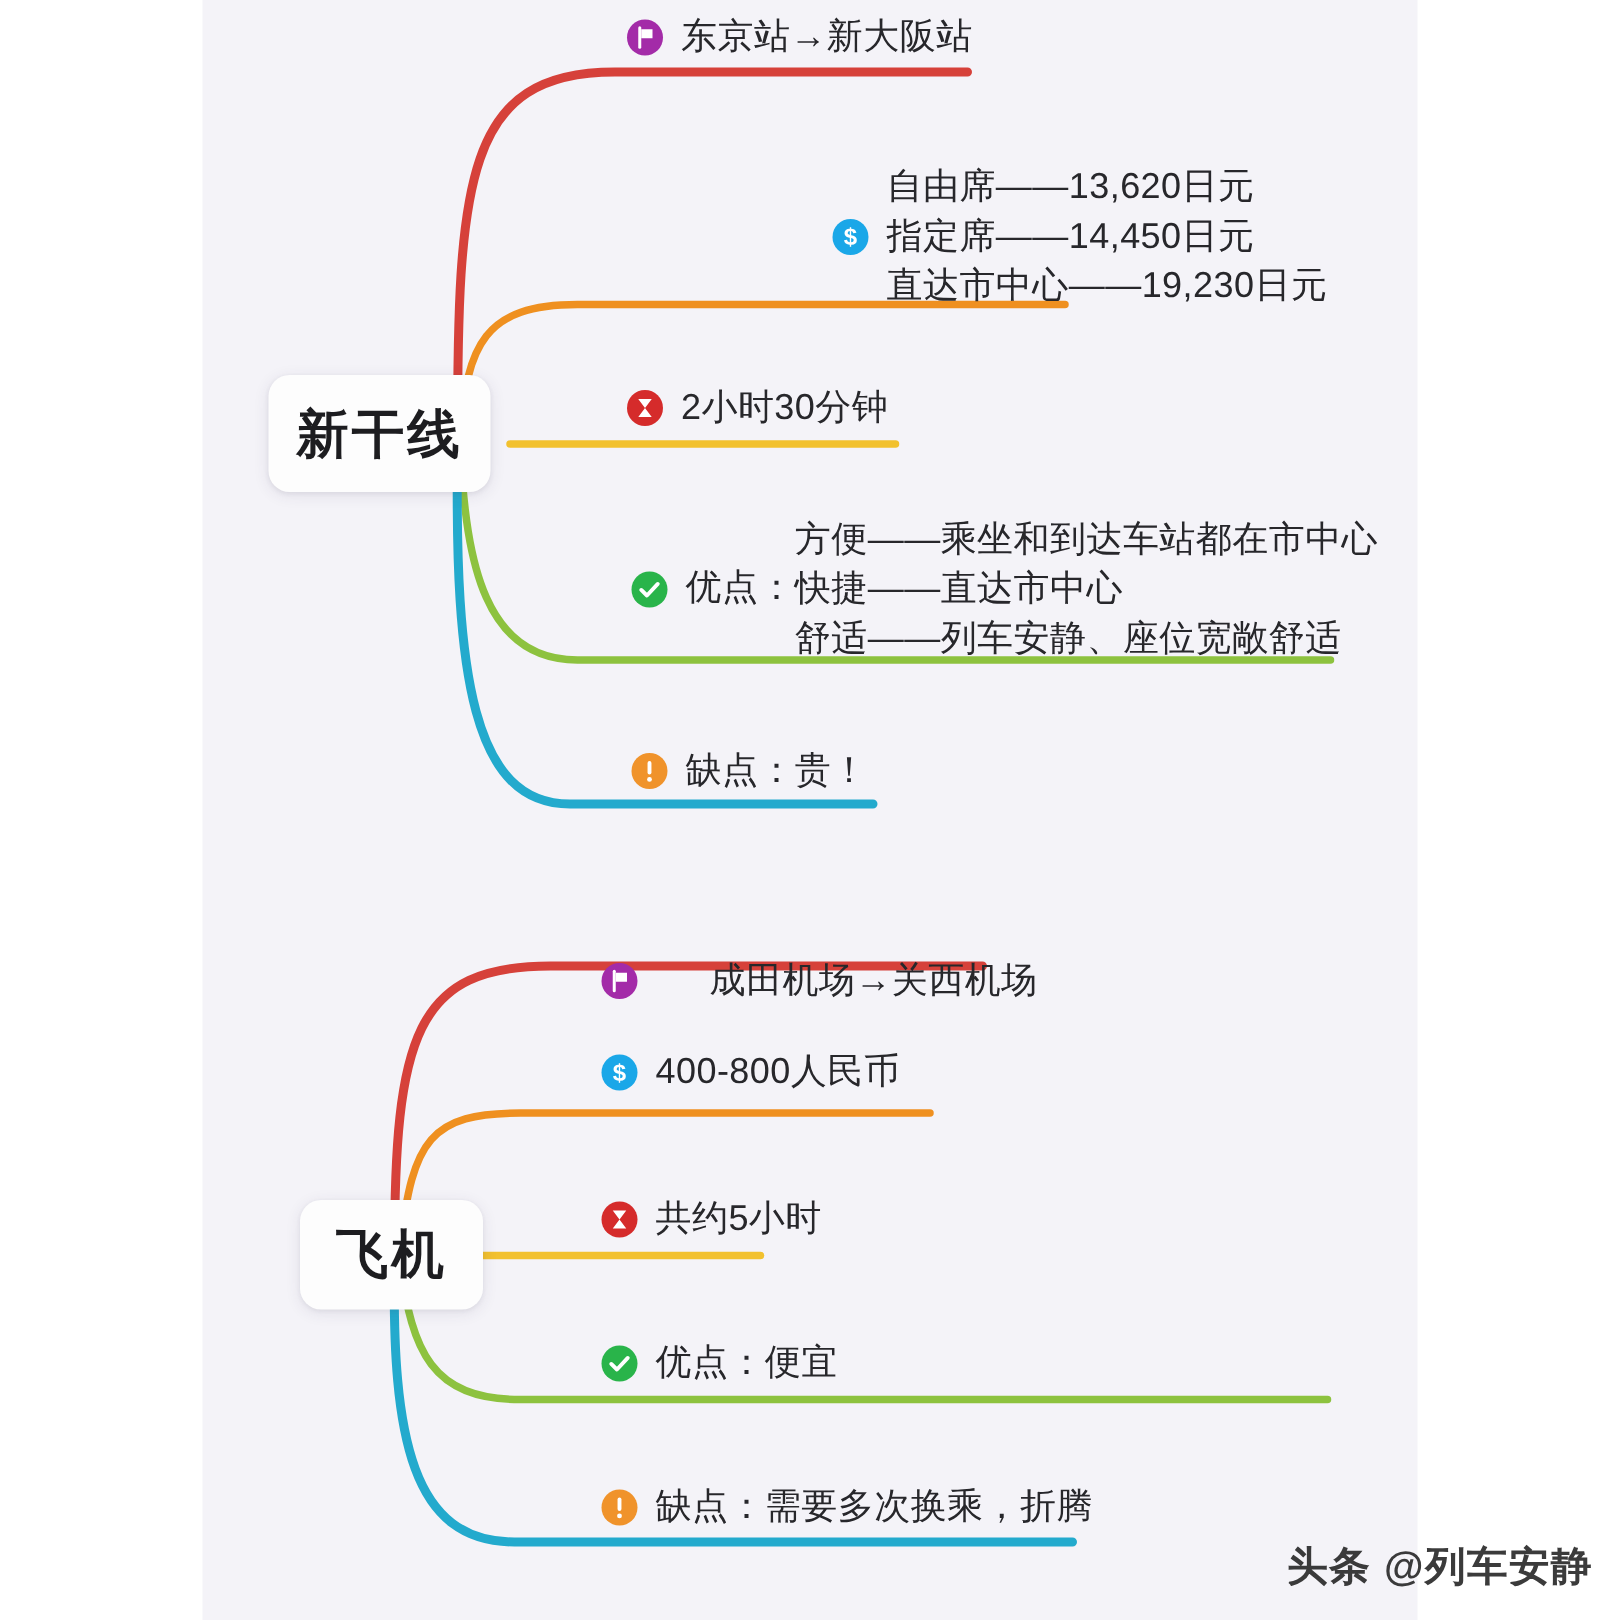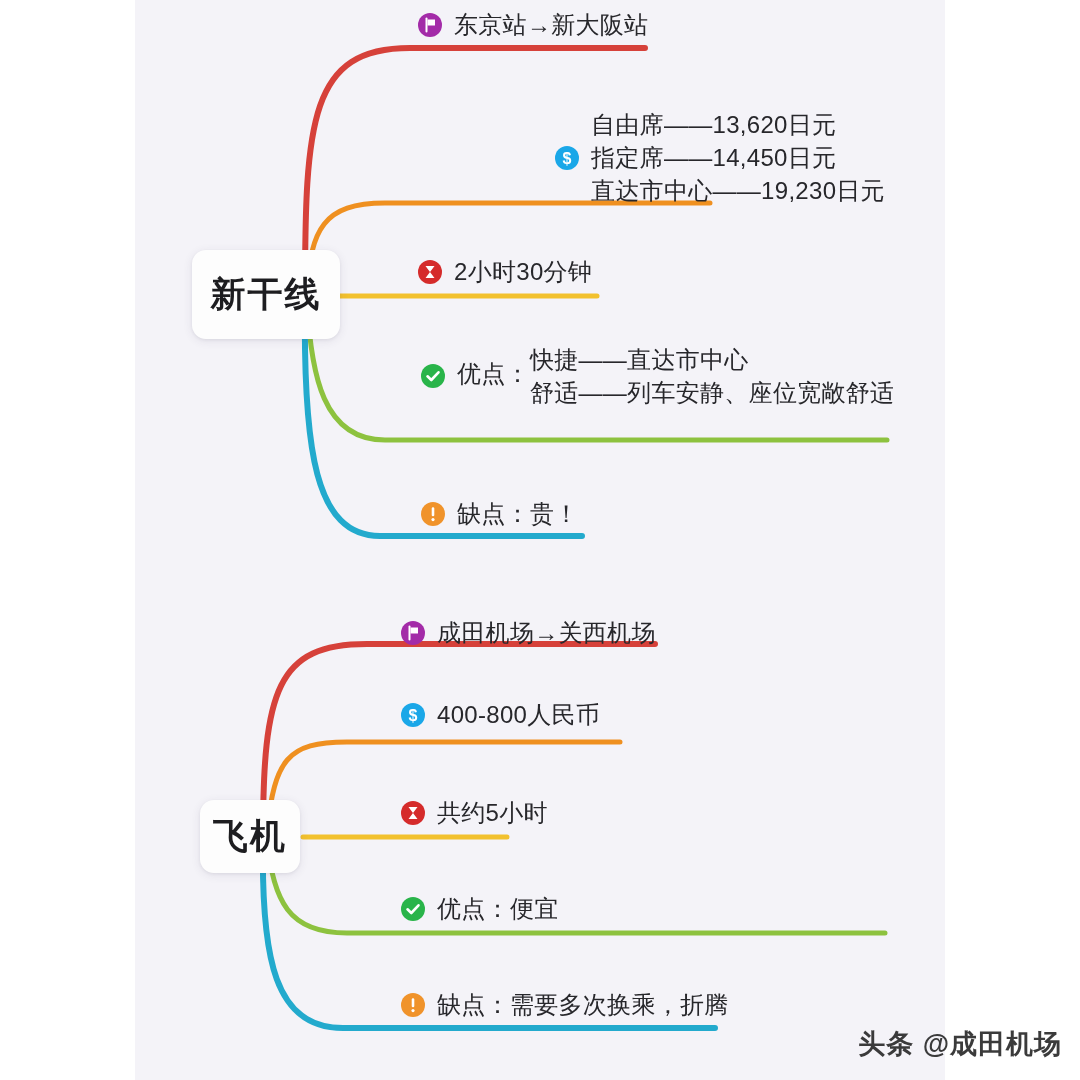--- a/index.html
+++ b/index.html
@@ -126,25 +126,25 @@
 
     <path d="M 132 830 C 140 760 152 742 212 742 L 485 742" fill="none" stroke="#ef9020" stroke-width="5" stroke-linecap="round"></path>
 
     <path d="M 168 837 L 372 837" fill="none" stroke="#f2c12e" stroke-width="5" stroke-linecap="round"></path>
 
     <path d="M 132 844 C 140 900 152 933 212 933 L 750 933" fill="none" stroke="#8dc23f" stroke-width="5" stroke-linecap="round"></path>
 
     <path d="M 128 840 C 126 960 140 1028 208 1028 L 580 1028" fill="none" stroke="#23aacd" stroke-width="6" stroke-linecap="round"></path>
   </svg>
 
-  <div class="root-node" style="left:57px; top:250px; width:148px; height:89px;font-family:Liberation Serif, serif;">
+  <div class="root-node" style="left:44px; top:250px; width:148px; height:78px;font-family:Liberation Serif, serif;">
     <span class="root-label">新干线</span>
   </div>
 
-  <div class="root-node" style="left:65px; top:800px; width:100px; height:73px;">
+  <div class="root-node" style="left:65px; top:800px; width:122px; height:73px;">
     <span class="root-label">飞机</span>
   </div>
 
   <div class="topic" style="left:282px; top:8px;">
     <span class="bullet">
       <svg width="26" height="26" viewBox="0 0 26 26">
         <circle cx="13" cy="13" r="12" fill="#a32ba8"></circle>
         <path d="M9.5 6.5 L9.5 19.5" stroke="#ffffff" stroke-width="2" stroke-linecap="round"></path>
         <path d="M10.5 7.5 L18 7.5 L18 13.5 L10.5 13.5 Z" fill="#ffffff"></path>
       </svg>
@@ -182,40 +182,41 @@
 
   <div class="topic multiline" style="left:285px; top:343px;">
     <span class="bullet">
       <svg width="26" height="26" viewBox="0 0 26 26">
         <circle cx="13" cy="13" r="12" fill="#29b44a"></circle>
         <path d="M7.5 13.3 L11.3 17 L18.5 9.3" stroke="#ffffff" stroke-width="2.6" fill="none" stroke-linecap="round" stroke-linejoin="round"></path>
       </svg>
     </span>
     <span class="topic-text">
       <span class="label-prefix">优点：</span><span class="multi" style="display:inline-block; vertical-align:middle;">
+        <span class="multi">方便——乘坐和到达车站都在市中心</span>
         <span class="multi">快捷——直达市中心</span>
         <span class="multi">舒适——列车安静、座位宽敞舒适</span>
       </span>
     </span>
   </div>
 
   <div class="topic" style="left:285px; top:497px;">
     <span class="bullet">
       <svg width="26" height="26" viewBox="0 0 26 26">
         <circle cx="13" cy="13" r="12" fill="#f0932b"></circle>
         <rect x="11.7" y="6.3" width="2.6" height="9" rx="1.3" fill="#ffffff"></rect>
         <circle cx="13" cy="18.6" r="1.6" fill="#ffffff"></circle>
       </svg>
     </span>
     <span class="topic-text">
       <span class="label-prefix">缺点：</span><span>贵！</span>
     </span>
   </div>
 
-  <div class="topic" style="left:265px; top:616px;">
+  <div class="topic" style="left:265px; top:637px;gap:36px;">
     <span class="bullet">
       <svg width="26" height="26" viewBox="0 0 26 26">
         <circle cx="13" cy="13" r="12" fill="#a32ba8"></circle>
         <path d="M9.5 6.5 L9.5 19.5" stroke="#ffffff" stroke-width="2" stroke-linecap="round"></path>
         <path d="M10.5 7.5 L18 7.5 L18 13.5 L10.5 13.5 Z" fill="#ffffff"></path>
       </svg>
     </span>
     <span class="topic-text">
       <span class="multi">成田机场→关西机场</span>
     </span>
@@ -265,13 +266,13 @@
         <circle cx="13" cy="18.6" r="1.6" fill="#ffffff"></circle>
       </svg>
     </span>
     <span class="topic-text">
       <span class="label-prefix">缺点：</span><span>需要多次换乘，折腾</span>
     </span>
   </div>
 
 </div>
 
-<div id="watermark">头条 @成田机场</div>
+<div id="watermark">头条 @列车安静</div>
 
 </body></html>

